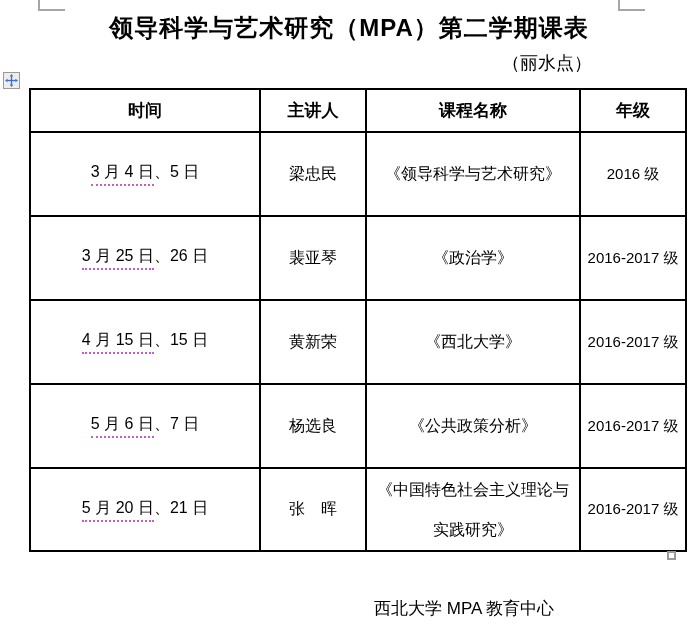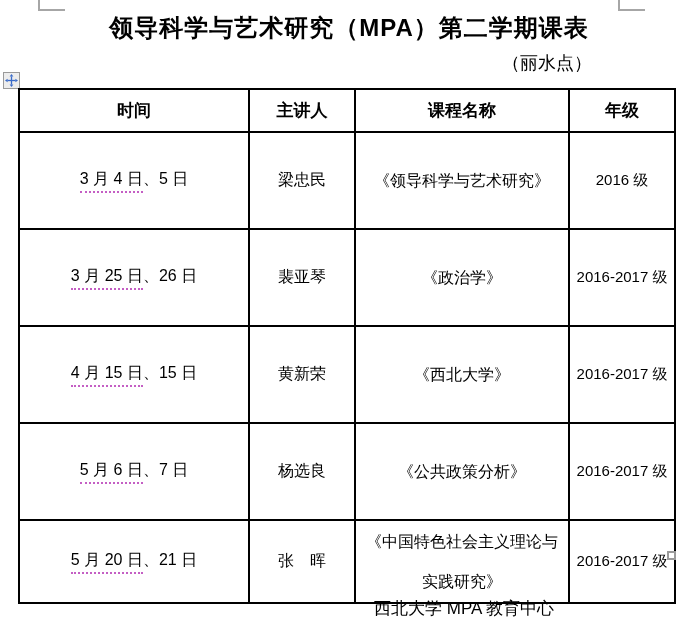--- a/index.html
+++ b/index.html
@@ -77,42 +77,42 @@
     width: 9px;
     height: 9px;
     box-sizing: border-box;
     border: 2px solid #9a9a9a;
     background: #ffffff;
     cursor: nwse-resize;
   }
 
   table.schedule {
     position: absolute;
-    left: 18px;
+    left: 29px;
     top: 88px;
     width: 656px;
     border-collapse: collapse;
     table-layout: fixed;
     border-radius: 7px;
   }
   table.schedule col.c-time   { width: 230px; }
   table.schedule col.c-lect   { width: 106px; }
   table.schedule col.c-course { width: 214px; }
   table.schedule col.c-grade  { width: 106px; }
 
   table.schedule th,
   table.schedule td {
     border: 2px solid #000000;
     text-align: center;
     vertical-align: middle;
     padding: 0 4px;
     overflow: hidden;
   }
   table.schedule thead tr { height: 43px; }
-  table.schedule tbody tr { height: 97px; }
+  table.schedule tbody tr { height: 84px; }
   table.schedule tbody tr:last-child { height: 83px; }
 
   table.schedule th {
     font-size: 17px;
     font-weight: bold;
   }
   td.time-cell    { font-size: 16px; white-space: nowrap; }
   td.lect-cell    { font-size: 16px; white-space: nowrap; margin-left: 10px; }
   td.course-cell  { font-size: 16px; line-height: 2.5; padding: 0 18px; }
   td.grade-cell   { font-size: 15px; white-space: nowrap; padding: 0 2px; }

